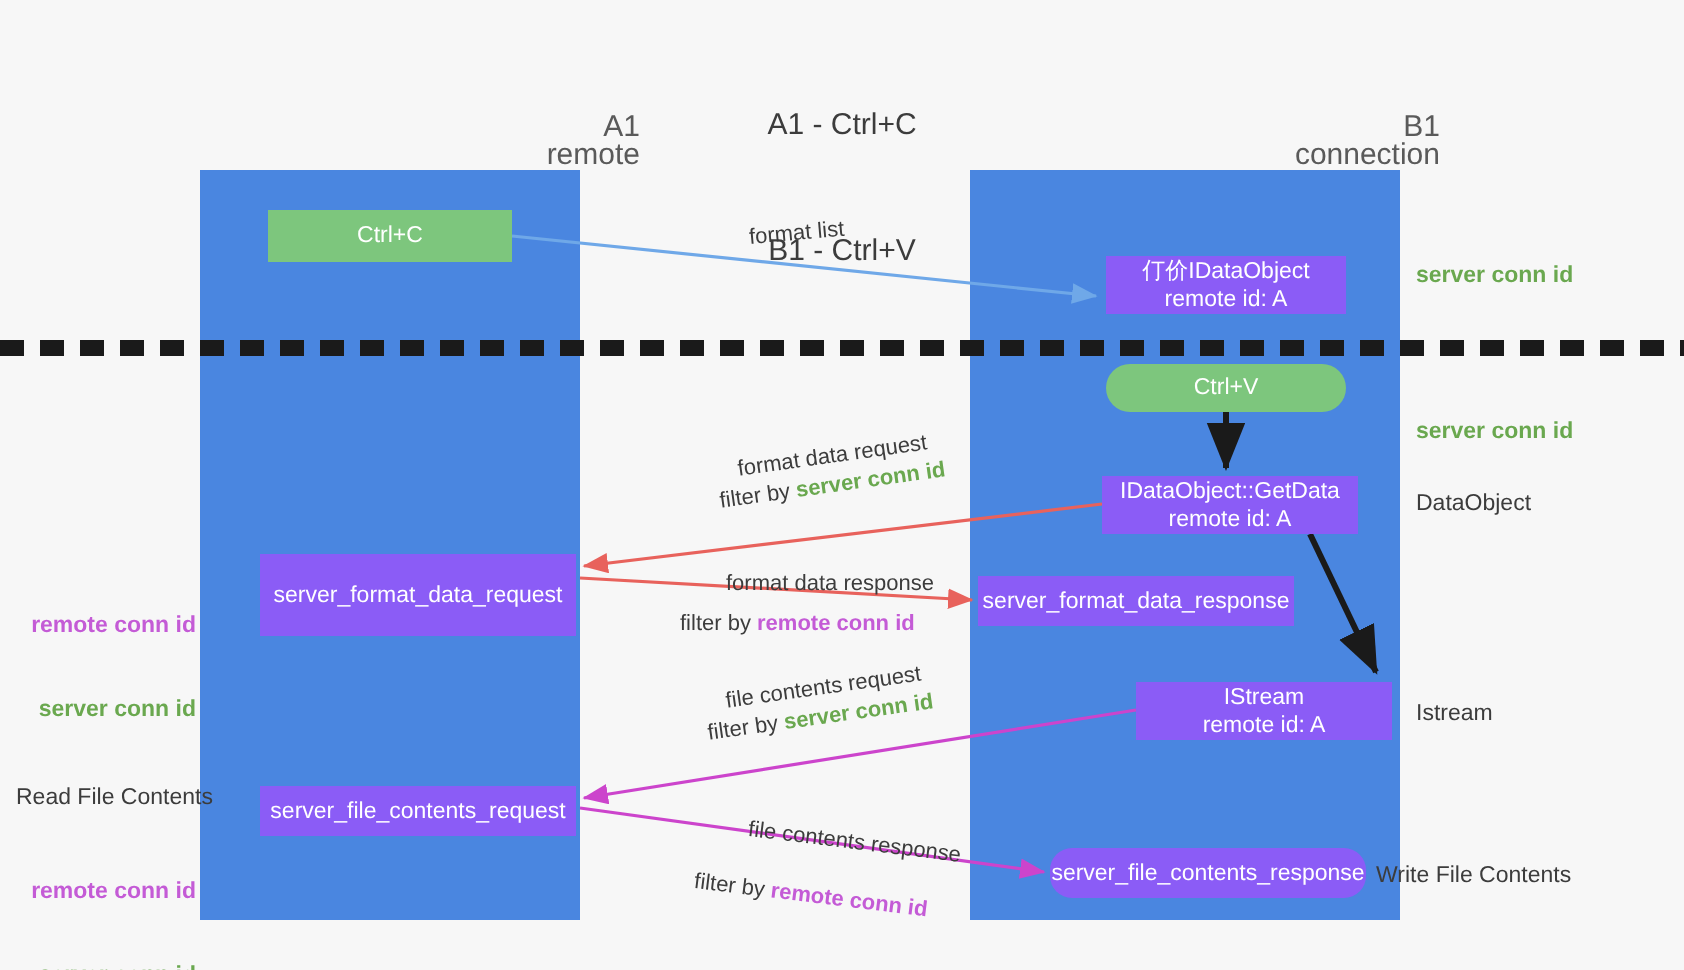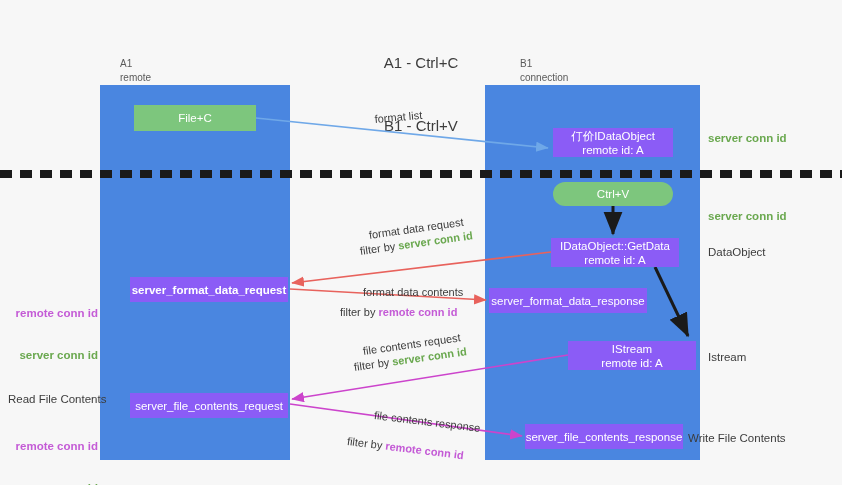--- a/index.html
+++ b/index.html
@@ -28,23 +28,23 @@
     width: 842px;
     text-align: center;
     color: #3c3c3c;
     font-size: 15px;
     line-height: 21px;
     white-space: pre;
   }
 
   
   .col-header {
-    text-align: left;
+    text-align: right;
     color: #5a5a5a;
-    font-size: 10px;
+    font-size: 15px;
     line-height: 14px;
     white-space: pre;
   }
   #header-a1 { left: 120px; top: 57px; width: 200px; }
   #header-b1 { left: 520px; top: 57px; width: 200px; }
 
   
   .panel {
     background: #4a86e0;
     top: 85px;
@@ -75,25 +75,25 @@
     white-space: pre;
     padding: 3px 6px;
   }
   .node.green  { background: #7dc67d; }
   .node.orange { background: #8b5cf6; }
 
   #node-ctrl-c       { left: 134px; top: 105px; width: 122px; height: 26px; }
   #node-idataobject  { left: 553px; top: 128px; width: 120px; height: 29px; }
   #node-ctrl-v       { left: 553px; top: 182px; width: 120px; height: 24px; border-radius: 12px; }
   #node-getdata      { left: 551px; top: 238px; width: 128px; height: 29px; }
-  #node-fmt-req      { left: 130px; top: 277px; width: 158px; height: 25px; font-weight: bold; }
+  #node-fmt-req      { left: 130px; top: 277px; width: 158px; height: 41px; }
   #node-fmt-resp     { left: 489px; top: 288px; width: 158px; height: 25px; }
   #node-istream      { left: 568px; top: 341px; width: 128px; height: 29px; }
   #node-file-req     { left: 130px; top: 393px; width: 158px; height: 25px; }
-  #node-file-resp    { left: 525px; top: 424px; width: 158px; height: 25px; }
+  #node-file-resp    { left: 525px; top: 424px; width: 158px; height: 25px; border-radius: 11px; }
 
   
   .side-label {
     font-size: 11.5px;
     line-height: 14px;
     white-space: pre;
   }
   .c-server { color: #6aa84f; font-weight: bold; }
   .c-remote { color: #c45bd6; font-weight: bold; }
   .c-plain  { color: #3c3c3c; }
@@ -179,21 +179,21 @@
 
     <line x1="290" y1="289" x2="486" y2="300" stroke="#e8625c" stroke-width="1.6" marker-end="url(#ah-red)"></line>
 
     <line x1="568" y1="355" x2="292" y2="399" stroke="#cc44cc" stroke-width="1.6" marker-end="url(#ah-magenta)"></line>
 
     <line x1="290" y1="404" x2="522" y2="436" stroke="#cc44cc" stroke-width="1.6" marker-end="url(#ah-magenta)"></line>
   </svg>
 
   <div class="abs" id="separator"></div>
 
-  <div class="abs node green" id="node-ctrl-c">File+C</div>
+  <div class="abs node green" id="node-ctrl-c">Ctrl+C</div>
   <div class="abs node orange" id="node-idataobject">仃价IDataObject
 remote id: A</div>
   <div class="abs node green" id="node-ctrl-v">Ctrl+V</div>
   <div class="abs node orange" id="node-getdata">IDataObject::GetData
 remote id: A</div>
   <div class="abs node orange" id="node-fmt-req">server_format_data_request</div>
   <div class="abs node orange" id="node-fmt-resp">server_format_data_response</div>
   <div class="abs node orange" id="node-istream">IStream
 remote id: A</div>
   <div class="abs node orange" id="node-file-req">server_file_contents_request</div>
@@ -213,21 +213,21 @@
   <div class="abs side-label" id="label-left-conn-2">
     <div class="c-remote">remote conn id</div>
     <div class="c-server">server conn id</div>
   </div>
 
   <div class="abs edge-label" id="edge-format-list">format list</div>
 
   <div class="abs edge-label rot-neg" id="edge-fmt-req-1">format data request</div>
   <div class="abs edge-label rot-neg" id="edge-fmt-req-2"><span>filter by </span><span class="c-server">server conn id</span></div>
 
-  <div class="abs edge-label" id="edge-fmt-resp-1">format data contents</div>
+  <div class="abs edge-label" id="edge-fmt-resp-1">format data response</div>
   <div class="abs edge-label" id="edge-fmt-resp-2"><span>filter by </span><span class="c-remote">remote conn id</span></div>
 
   <div class="abs edge-label rot-neg" id="edge-file-req-1">file contents request</div>
   <div class="abs edge-label rot-neg" id="edge-file-req-2"><span>filter by </span><span class="c-server">server conn id</span></div>
 
   <div class="abs edge-label rot-pos" id="edge-file-resp-1">file contents response</div>
   <div class="abs edge-label rot-pos" id="edge-file-resp-2"><span>filter by </span><span class="c-remote">remote conn id</span></div>
 
 </div>
 

